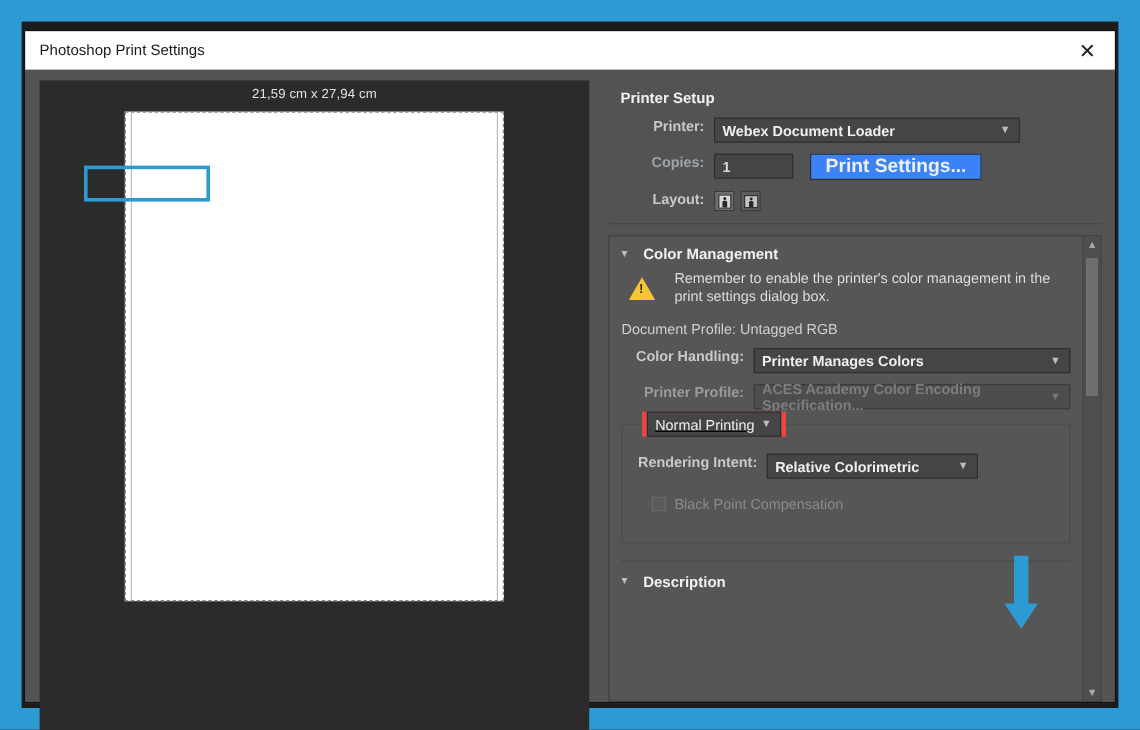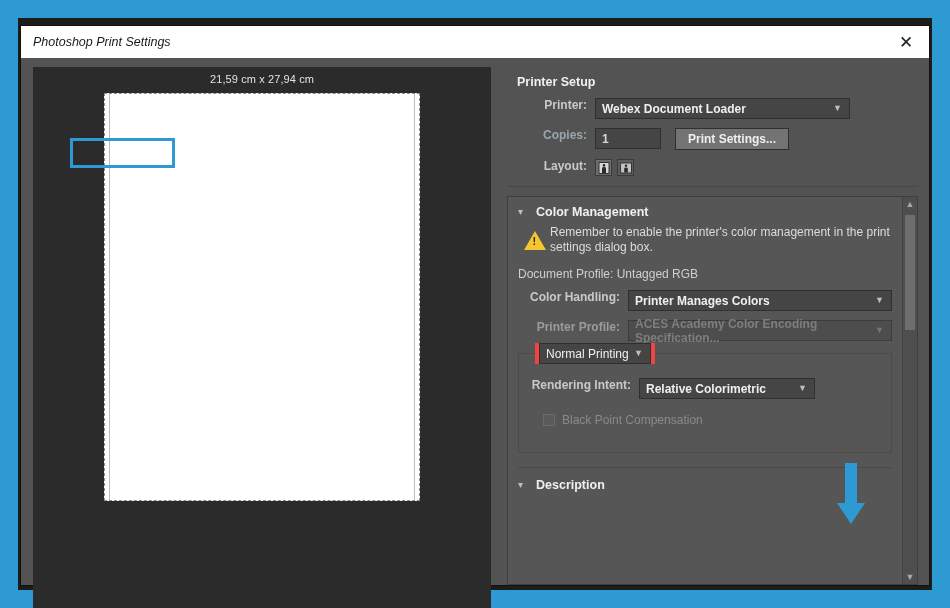--- a/index.html
+++ b/index.html
@@ -32,21 +32,20 @@
     background: #ffffff;
     display: flex;
     align-items: center;
     flex: none;
     position: relative;
   }
   .titlebar-text {
     margin-left: 12px;
     font-size: 12.5px;
     color: #1a1a1a;
-    font-style: italic;
   }
   .close-btn {
     position: absolute;
     right: 0; top: 0;
     width: 46px; height: 32px;
     display: flex; align-items: center; justify-content: center;
     color: #222;
     font-size: 17px;
     line-height: 1;
     cursor: pointer;
@@ -180,24 +179,24 @@
     border: 1px solid #2f2f2f;
     color: #d6d6d6;
     font-size: 12px;
     height: 21px;
     width: 66px;
     display: flex;
     align-items: center;
     padding: 0 6px;
   }
   .btn {
-    background: #737373;
+    background: #3b82f6;
     border: 1px solid #2f2f2f;
     color: #efefef;
-    font-size: 12px;
+    font-size: 16px;
     height: 22px;
     padding: 0 12px;
     display: inline-flex;
     align-items: center;
     justify-content: center;
     cursor: pointer;
   }
   .layout-icons { display: flex; gap: 5px; }
   .licon {
     width: 17px; height: 17px;
@@ -225,21 +224,21 @@
     min-height: 0;
     position: relative;
   }
   .cm-content {
     flex: 1;
     padding: 8px 10px 0 10px;
     min-width: 0;
   }
   .warn-row {
     display: flex;
-    gap: 4px;
+    gap: 16px;
     margin-top: 6px;
     padding-left: 6px;
   }
   .warn-tri {
     width: 0; height: 0;
     border-left: 11px solid transparent;
     border-right: 11px solid transparent;
     border-bottom: 19px solid #f5c534;
     position: relative;
     flex: none;
@@ -269,20 +268,21 @@
     border: 1px solid #4b4b4b;
     padding: 22px 12px 14px 12px;
     position: relative;
     height: 100px;
   }
   .group-legend {
     position: absolute;
     left: 16px; top: -11px;
     background: #ef4444;
     padding: 0 4px;
+    text-decoration: underline;
   }
   .chk2 {
     display: flex; align-items: center; gap: 7px;
     color: #8a8a8a; font-size: 12px;
     margin-top: 14px;
   }
   .chk2 .box {
     width: 12px; height: 12px;
     border: 1px solid #6a6a6a;
     background: #5a5a5a;

